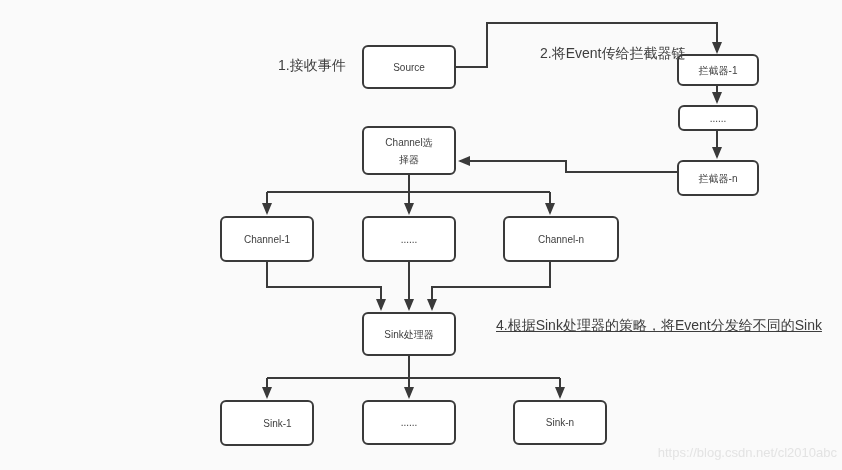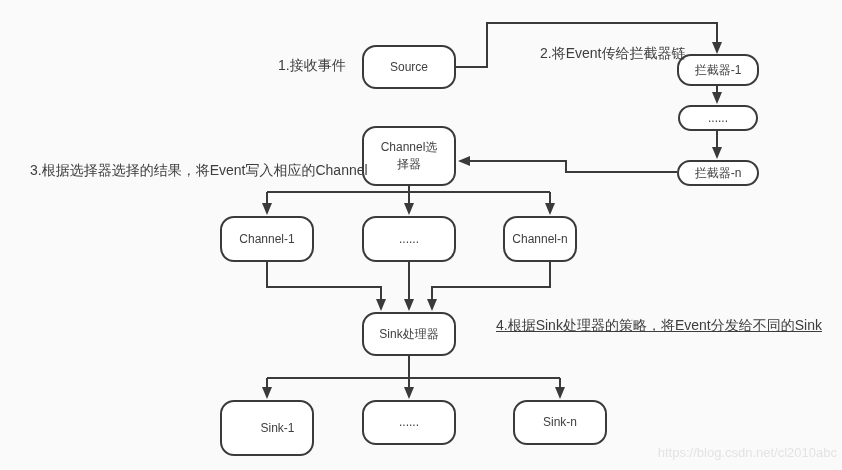--- a/index.html
+++ b/index.html
@@ -21,41 +21,41 @@
   .wire {
     fill: none;
     stroke: #3a3a3a;
     stroke-width: 2;
     stroke-linejoin: miter;
   }
   .node {
     position: absolute;
     background: #ffffff;
     border: 2px solid #3a3a3a;
-    border-radius: 14px;
+    border-radius: 6px;
     display: flex;
     align-items: center;
     justify-content: center;
     text-align: center;
-    font-size: 12px;
+    font-size: 10px;
     color: #404040;
     line-height: 17px;
     white-space: pre-line;
   }
   
   .n-source        { left: 362px; top: 45px;  width: 94px; height: 44px; }
   .n-interceptor1  { left: 677px; top: 54px;  width: 82px; height: 32px; }
   .n-interceptor-d { left: 678px; top: 105px; width: 80px; height: 26px; }
-  .n-interceptorn  { left: 677px; top: 160px; width: 82px; height: 26px; }
-  .n-chselector    { left: 362px; top: 126px; width: 94px; height: 60px; }
+  .n-interceptorn  { left: 677px; top: 160px; width: 82px; height: 36px; }
+  .n-chselector    { left: 362px; top: 126px; width: 94px; height: 49px; }
   .n-channel1      { left: 220px; top: 216px; width: 94px; height: 46px; }
   .n-channel-d     { left: 362px; top: 216px; width: 94px; height: 46px; }
-  .n-channeln      { left: 503px; top: 216px; width: 74px; height: 46px; }
+  .n-channeln      { left: 503px; top: 216px; width: 116px; height: 46px; }
   .n-sinkproc      { left: 362px; top: 312px; width: 94px; height: 44px; }
-  .n-sink1         { left: 220px; top: 400px; width: 94px; height: 56px; padding-left: 21px; }
+  .n-sink1         { left: 220px; top: 400px; width: 94px; height: 46px; padding-left: 21px; }
   .n-sink-d        { left: 362px; top: 400px; width: 94px; height: 45px; }
   .n-sinkn         { left: 513px; top: 400px; width: 94px; height: 45px; }
 
   .annotation {
     position: absolute;
     font-size: 14px;
     color: #3d3d3d;
     white-space: nowrap;
   }
   .a-step1 { left: 278px; top: 57px;  }
@@ -115,18 +115,17 @@
   <div class="node n-channel1">Channel-1</div>
   <div class="node n-channel-d">......</div>
   <div class="node n-channeln">Channel-n</div>
   <div class="node n-sinkproc">Sink处理器</div>
   <div class="node n-sink1">Sink-1</div>
   <div class="node n-sink-d">......</div>
   <div class="node n-sinkn">Sink-n</div>
 
   <div class="annotation a-step1">1.接收事件</div>
   <div class="annotation a-step2">2.将Event传给拦截器链</div>
-  <div class="annotation a-step3">3.根据选择器选择的结果，将Event写入相应的Channel</div>
   <div class="annotation a-step4">4.根据Sink处理器的策略，将Event分发给不同的Sink</div>
 
   <div class="watermark">https://blog.csdn.net/cl2010abc</div>
 
 </div>
 
 </body></html>

